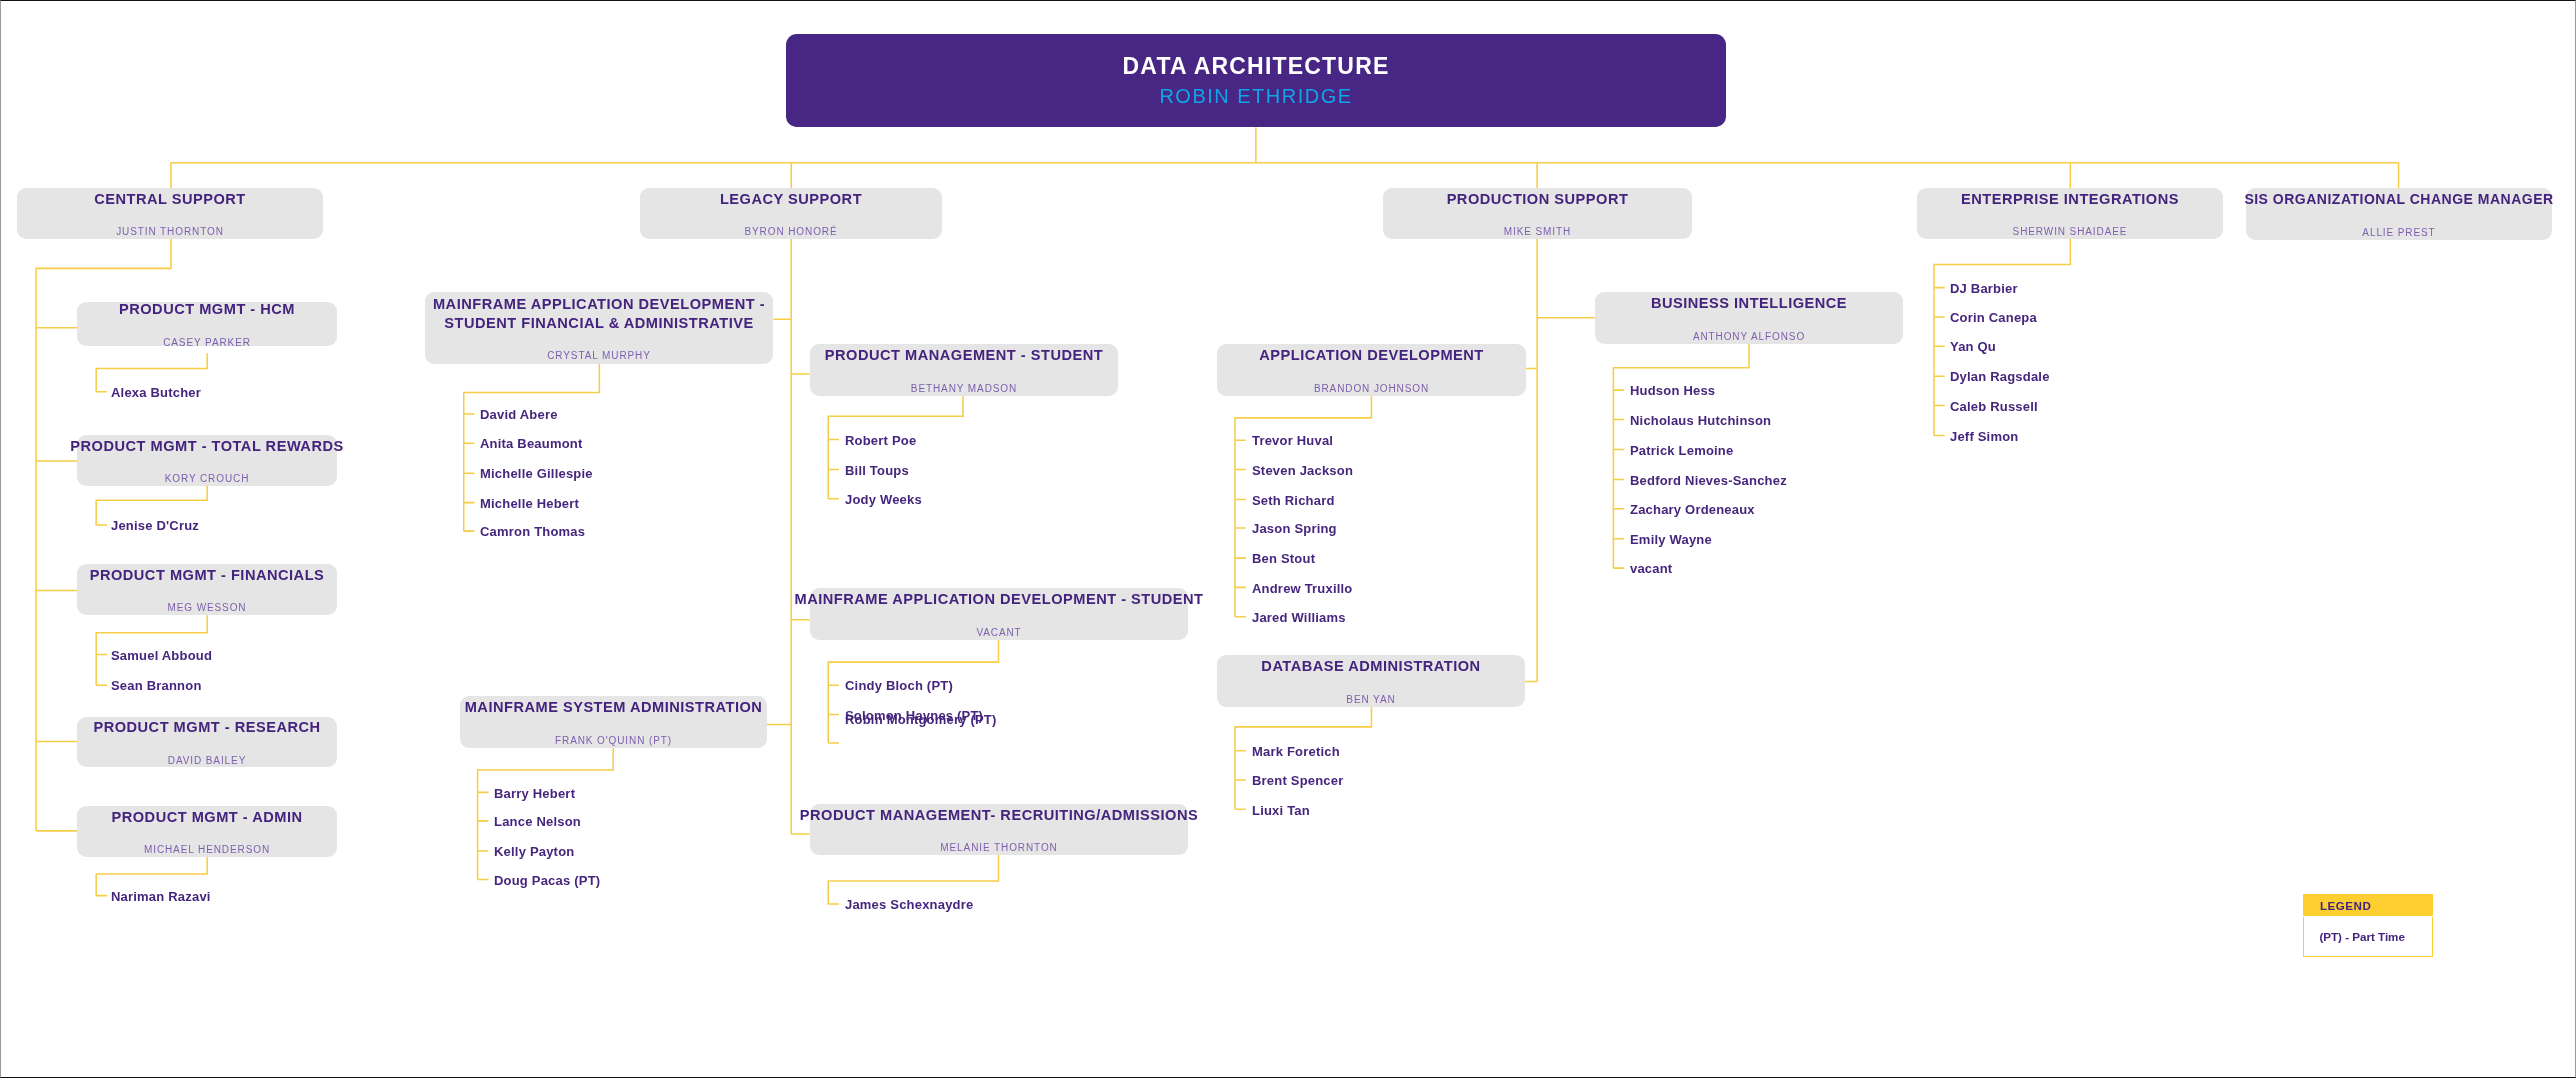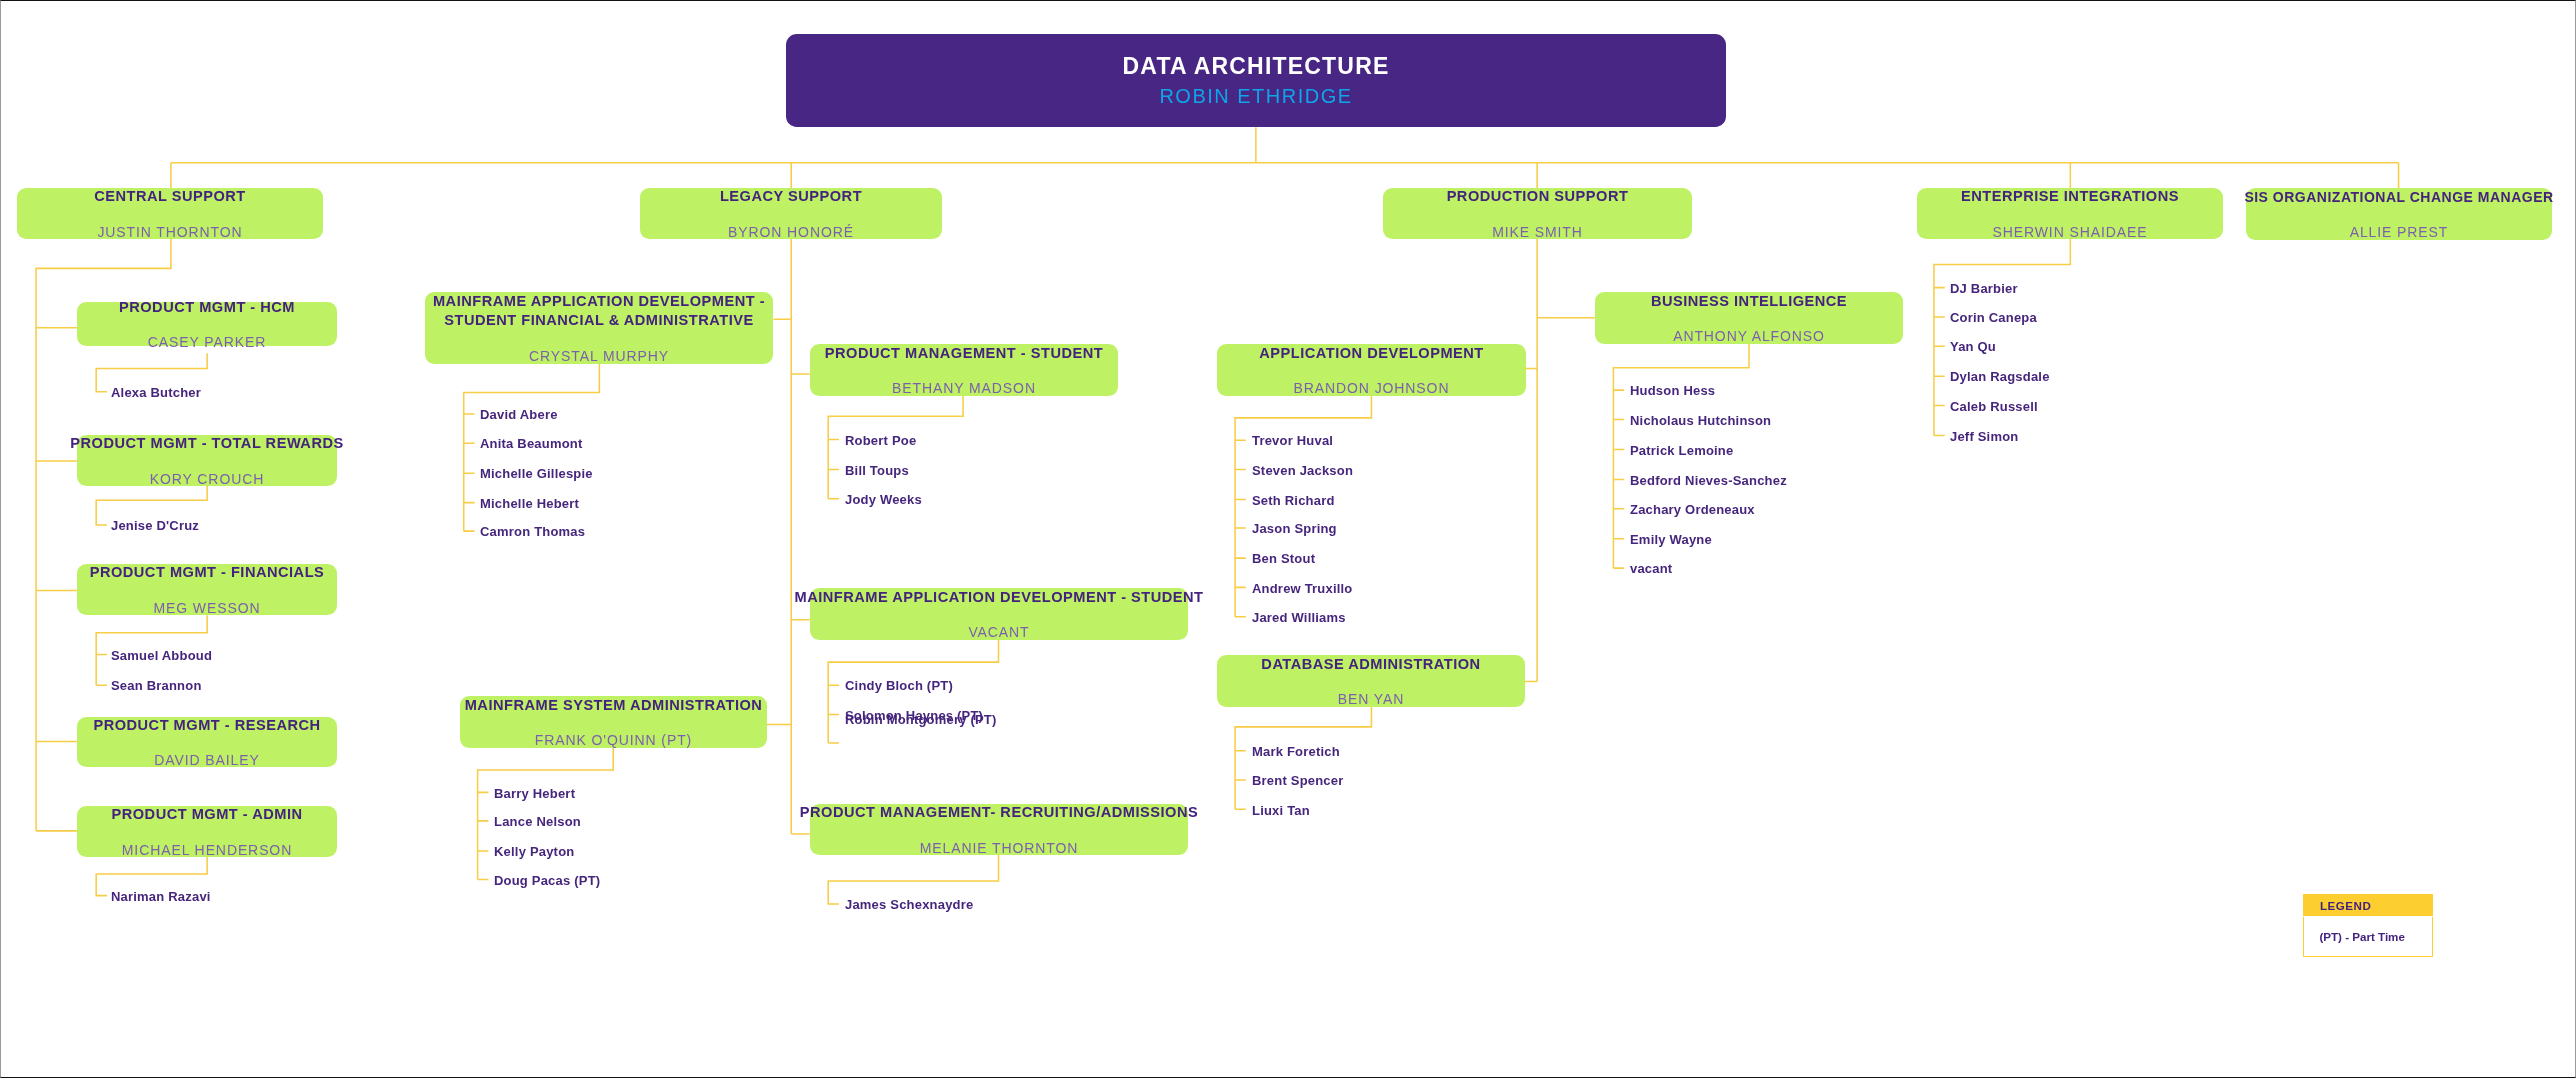--- a/index.html
+++ b/index.html
@@ -12,27 +12,27 @@
   }
   #wires{position:absolute;left:0;top:0;width:2576px;height:1078px;}
   .root-box{
     position:absolute;left:785px;top:33px;width:940px;height:93px;
     background:#472684;border-radius:10.8px;display:flex;flex-direction:column;
     align-items:center;justify-content:center;text-align:center;
   }
   .root-title{color:#ffffff;font-size:23px;font-weight:700;letter-spacing:1.2px;}
   .root-person{color:#0ea5e9;font-size:20px;letter-spacing:1.5px;margin-top:4.6px;}
   .node{
-    position:absolute;background:#bef264;border-radius:9.2px;
+    position:absolute;background:#e5e5e5;border-radius:9.2px;
     display:flex;flex-direction:column;align-items:center;justify-content:center;
     text-align:center;padding:3.1px 7.7px;box-sizing:border-box;
   }
   .node-title{color:#44237E;font-size:14.6px;font-weight:700;letter-spacing:0.5px;line-height:1.3;}
   .nowrap .node-title{white-space:nowrap;}
-  .node-person{color:#7C5FAE;font-size:14px;letter-spacing:0.9px;margin-top:18px;white-space:nowrap;}
+  .node-person{color:#7C5FAE;font-size:10px;letter-spacing:0.9px;margin-top:18px;white-space:nowrap;}
   .leaf{
     position:absolute;transform:translateY(-50%);
     color:#46267D;font-size:13px;font-weight:700;letter-spacing:0.2px;white-space:nowrap;
   }
   .legend-head{
     position:absolute;left:2302px;top:893px;width:130px;height:22.4px;
     background:#FCCE2F;display:flex;align-items:center;box-sizing:border-box;padding-left:17px;
     color:#44237E;font-size:11.6px;font-weight:700;letter-spacing:0.5px;
   }
   .legend-body{

